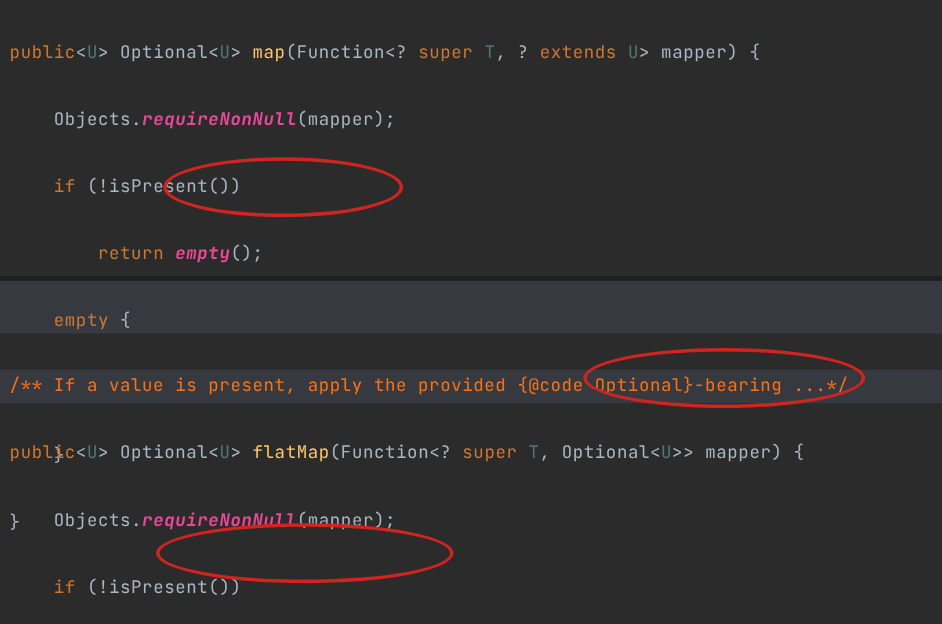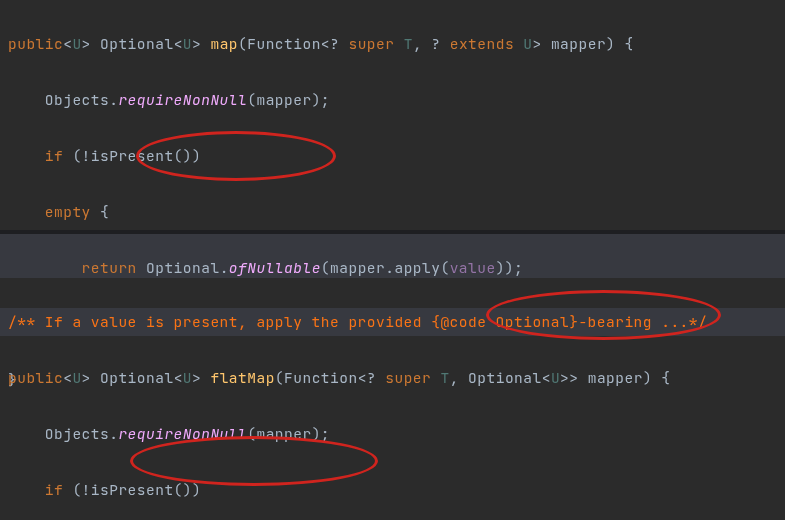--- a/index.html
+++ b/index.html
@@ -36,38 +36,39 @@
     margin-left: -16px;
     width: calc(100% + 16px);
     height: 28px;
   }
   
   .kw   { color: #cc7832; }                 
   .type { color: #a9b7c6; }                 
   .typep{ color: #507874; }                 
   .id   { color: #a9b7c6; }                 
   .mname{ color: #ffc66d; }                 
-  .smeth{ color: #f0abfc; font-style: italic; } 
+  .smeth{ color: #ec4899; font-style: italic; font-weight: bold; } 
   .call { color: #a9b7c6; }                 
   .fld  { color: #9373a5; }                 
   .p    { color: #a9b7c6; }                 
   .annot{
     position: absolute;
     border: 3px solid #d0241e;
     border-radius: 50%;
     pointer-events: none;
   }
 </style>
 </head>
 <body>
 
 <div class="editor block-top">
 <div><span class="kw">public</span><span class="p">&lt;</span><span class="typep">U</span><span class="p">&gt; </span><span class="type">Optional</span><span class="p">&lt;</span><span class="typep">U</span><span class="p">&gt; </span><span class="mname">map</span><span class="p">(</span><span class="type">Function</span><span class="p">&lt;</span><span class="p">? </span><span class="kw">super </span><span class="typep">T</span><span class="p">, </span><span class="p">? </span><span class="kw">extends </span><span class="typep">U</span><span class="p">&gt; </span><span class="id">mapper</span><span class="p">) {</span></div>
 <div><span class="p">    </span><span class="type">Objects</span><span class="p">.</span><span class="smeth">requireNonNull</span><span class="p">(mapper);</span></div>
 <div><span class="p">    </span><span class="kw">if </span><span class="p">(!isPresent())</span></div>
+<div><span class="p">        </span><span class="kw">return </span><span class="smeth">empty</span><span class="p">();</span></div>
 <div><span class="p">    </span><span class="kw">empty </span><span class="p">{</span></div>
 <div><span class="p">        </span><span class="kw">return </span><span class="type">Optional</span><span class="p">.</span><span class="smeth">ofNullable</span><span class="p">(</span><span class="id">mapper</span><span class="p">.</span><span class="call">apply</span><span class="p">(</span><span class="fld">value</span><span class="p">));</span></div>
 <div><span class="p">    </span><span class="p">}</span></div>
 <div><span class="p">}</span></div>
 
 <div class="annot" style="left:136px; top:131px; width:200px; height:50px;"></div>
 </div>
 
 <div class="divider"></div>
 <div class="spacer"></div>

